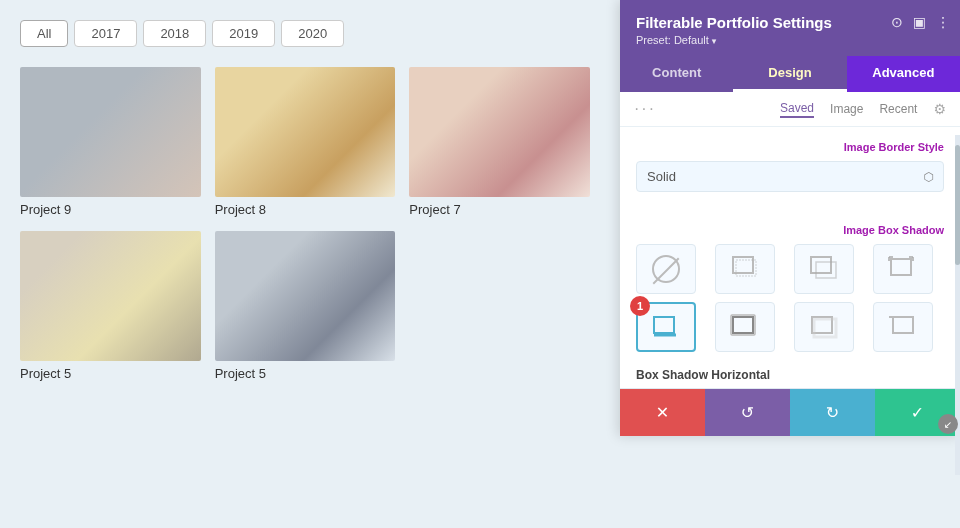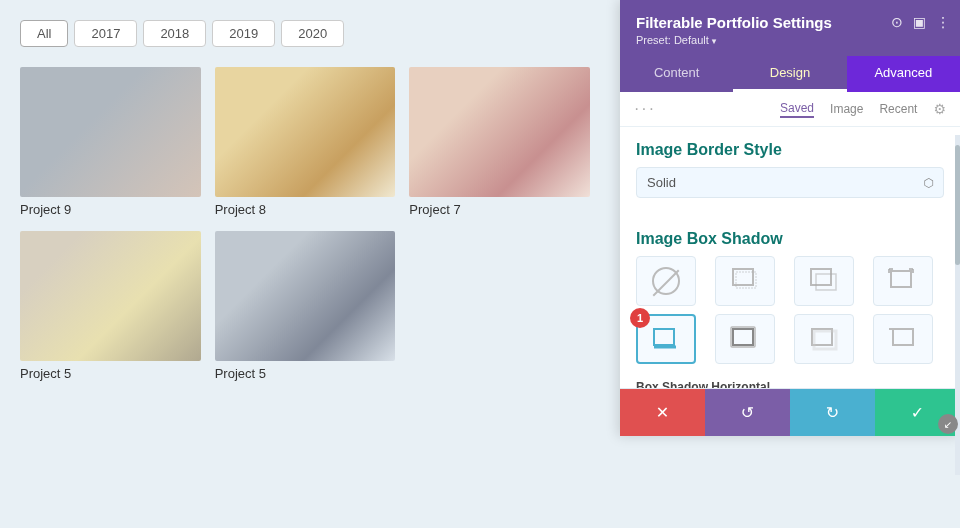--- a/index.html
+++ b/index.html
@@ -113,21 +113,21 @@
 
     .panel-tabs {
       display: flex;
       background: #6b4fa0;
     }
     .panel-tab {
       flex: 1;
       text-align: center;
       padding: 9px 0;
       font-size: 13px;
-      font-weight: 400;
+      font-weight: 700;
       color: rgba(255,255,255,0.75);
       cursor: pointer;
       border-bottom: 3px solid transparent;
     }
     .panel-tab.active {
       color: white;
       border-bottom: 3px solid white;
     }
     .panel-tab.active-design {
       color: #fef9c3;
@@ -175,24 +175,25 @@
     }
 
     .panel-content {
       flex: 1;
       overflow-y: auto;
       padding: 14px 16px;
       background: white;
     }
 
     .section-label {
-      font-size: 16px;
+      font-size: 11px;
       font-weight: 600;
-      color: #0f766e;
+      color: #a21caf;
       margin-bottom: 8px;
+      text-align: right;
     }
 
     .select-wrap {
       position: relative;
       margin-bottom: 32px;
     }
     .select-wrap select {
       width: 100%;
       padding: 7px 30px 7px 10px;
       border: 1px solid #dde8f0;

